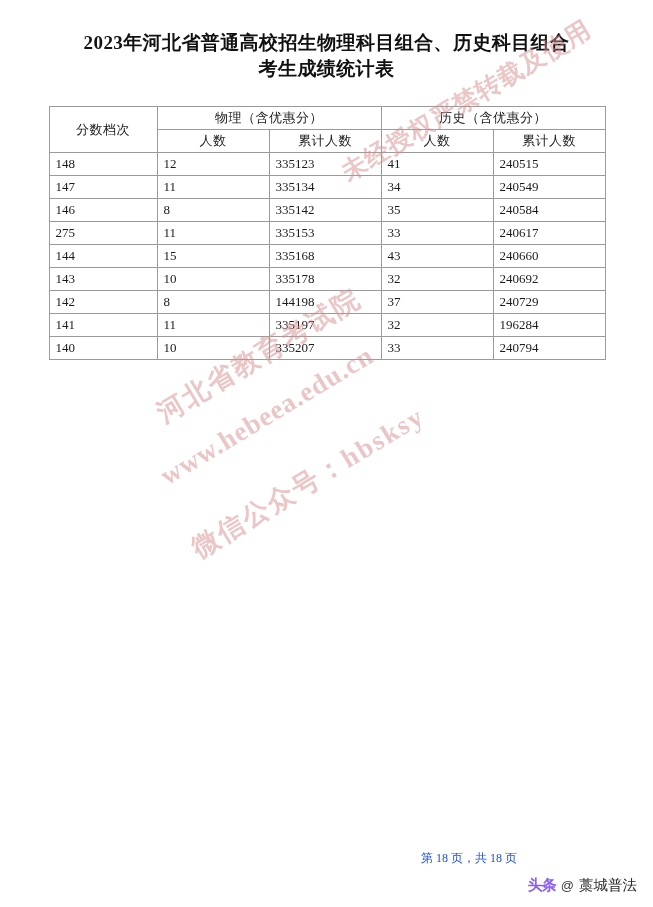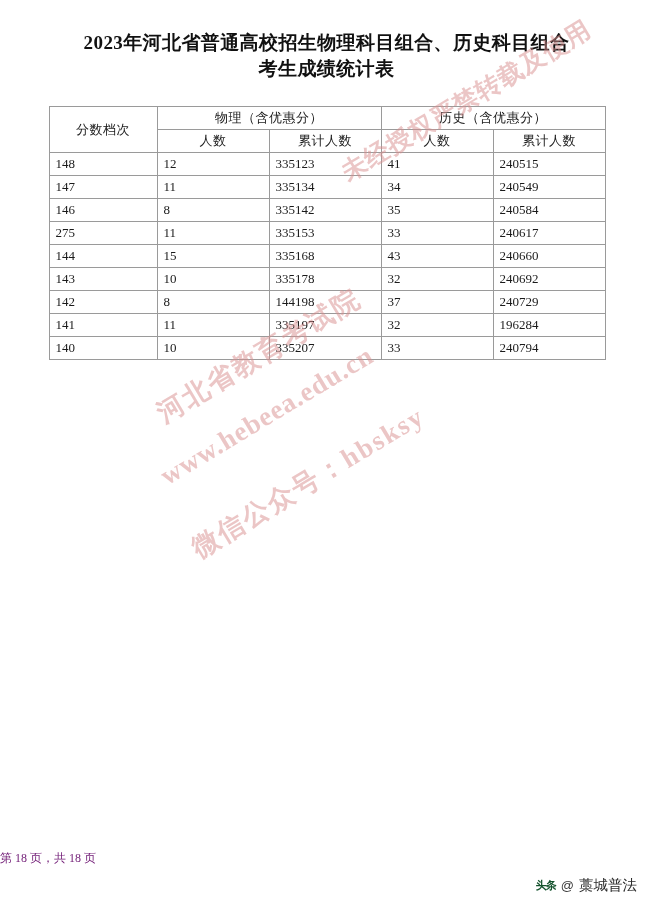--- a/index.html
+++ b/index.html
@@ -109,40 +109,40 @@
     top: 160px;
     font-size: 25px;
     transform: rotate(-31deg);
     letter-spacing: 1px;
   }
   .footer {
     position: absolute;
     left: 0;
     bottom: 40px;
     width: 517px;
-    text-align: left;
+    text-align: right;
     font-size: 12px;
-    color: #701a75;
+    color: #1d4ed8;
   }
   .brand {
     position: absolute;
     right: 16px;
     bottom: 12px;
     display: flex;
     align-items: center;
     gap: 5px;
     font-size: 14.5px;
     color: #2b2b2b;
     font-family: "Liberation Sans", sans-serif;
   }
   .brand-logo {
     font-weight: bold;
-    font-size: 11px;
+    font-size: 15px;
     letter-spacing: -1px;
-    color: #14532d;
+    color: #8b5cf6;
   }
   .brand-at {
     font-size: 13px;
     color: #3a3a3a;
   }
 </style>
 </head>
 <body>
 
 <div class="page">

